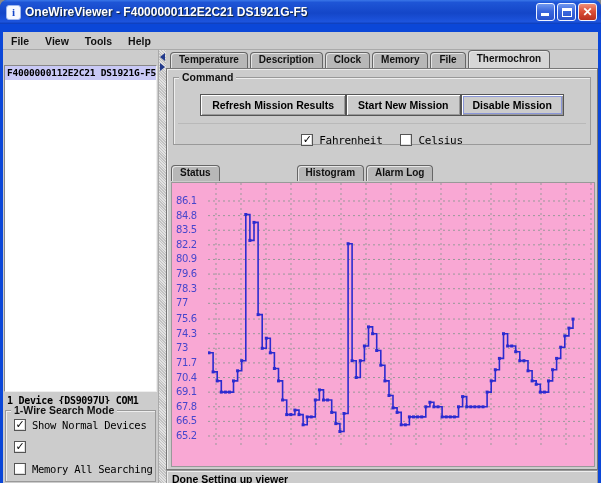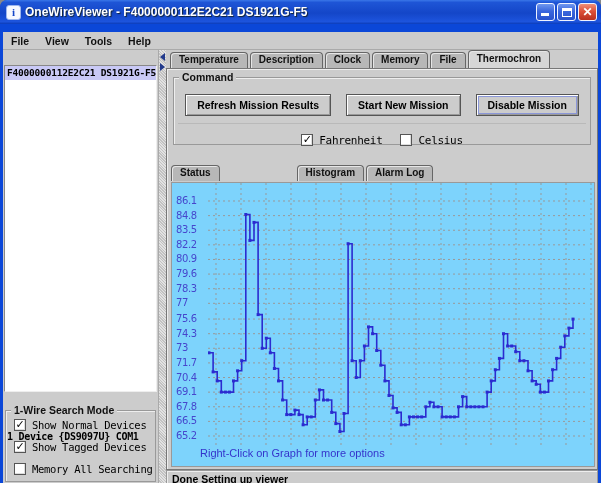--- a/index.html
+++ b/index.html
@@ -33,21 +33,21 @@
   
   .leftpanel { position:absolute; left:0; top:18px; width:155px; height:437px; background:#ccc; }
   .devheader { position:absolute; left:0; top:0; width:155px; height:15px; text-align:center;
     font:bold 11.5px "DejaVu Sans Mono",monospace; color:#000; padding-top:1px; }
   .devlist { position:absolute; left:1px; top:15px; width:153px; height:327px; background:#fff;
     border:1px solid #888; border-right-color:#eee; border-bottom-color:#eee; }
   .devrow { height:14px; font:9.5px "DejaVu Sans Mono",monospace; letter-spacing:-0.2px; color:#000;
     padding:1px 0 0 2px; white-space:nowrap; }
   .devrow.selected { background:#c9c9f6;font-weight:bold; }
   .devstatus { position:absolute; left:4px; top:345px; width:150px;
-    font:bold 10px "DejaVu Sans Mono",monospace; letter-spacing:-0.3px; color:#000;margin-top:36px; }
+    font:bold 10px "DejaVu Sans Mono",monospace; letter-spacing:-0.3px; color:#000; }
   .searchbox { position:absolute; left:2px; top:360px; width:151px; height:72px;
     border:1px solid #999; box-shadow:inset 1px 1px 0 #eee; }
   .boxtitle { position:absolute; top:-7px; left:5px; background:#ccc; padding:0 3px;
     font:bold 10.5px "Liberation Sans",sans-serif; color:#111; white-space:nowrap; }
   .cbrow { position:absolute; left:8px; display:flex; align-items:center; gap:6px; }
   .cb { width:12px; height:12px; background:#fff; border:1px solid #555;
     box-shadow:inset -1px -1px 0 #ddd; font:bold 11px "DejaVu Sans",sans-serif; color:#000;
     line-height:10px; text-align:center; flex:0 0 12px; }
   .cblbl { font:10.5px "DejaVu Sans Mono",monospace; letter-spacing:-0.3px; color:#000; white-space:nowrap; }
 
@@ -65,32 +65,32 @@
   .tab { height:16px; padding:1px 8px 0; margin-right:2px; background:#b7b7b7;
     border:1px solid #666; border-bottom:none; border-radius:4px 4px 0 0;
     box-shadow:inset 1px 1px 0 #e6e6e6; font:bold 10px "Liberation Sans",sans-serif; color:#111; white-space:nowrap; }
   .tab.selected { height:18px; padding-top:2px; background:#d6d6d6;margin-top:24px; }
   .contentbox { position:absolute; left:0; top:18px; width:432px; height:402px;
     background:#ccc; border:1px solid #777; box-shadow:inset 1px 1px 0 #eee; }
 
   .commandbox { position:absolute; left:6px; top:8px; width:418px; height:68px;
     border:1px solid #999; box-shadow:inset 1px 1px 0 #eee; }
   .btnpanel { position:absolute; left:4px; top:8px; width:408px; height:38px;
-    border-bottom:1px solid #b9b9b9; display:flex; align-items:center; justify-content:center; gap:15px; }
+    border-bottom:1px solid #b9b9b9; display:flex; align-items:center; justify-content:center; gap:0; }
   .btn { height:22px; padding:0 11px; background:#ccc; border:1px solid #555;
     box-shadow:inset 1px 1px 0 #fff, inset -1px -1px 0 #999;
     font:bold 10.5px "Liberation Sans",sans-serif; color:#000; display:flex; align-items:center; white-space:nowrap; }
   .btn.focused { outline:1px solid #8a96d8; outline-offset:-3px; }
   .unitpanel { position:absolute; left:4px; top:46px; width:408px; height:32px;
     display:flex; align-items:center; justify-content:center; gap:18px; }
   .unitrow { display:flex; align-items:center; gap:6px; }
   .unitlbl { font:11px "DejaVu Sans Mono",monospace; letter-spacing:-0.3px; color:#000; }
 
   .subtabrow { position:absolute; left:4px; top:96px; width:424px; height:17px; display:flex; }
-  .chartarea { position:absolute; left:4px; top:113px; width:424px; height:285px; background:#7dd3fc;
+  .chartarea { position:absolute; left:4px; top:113px; width:424px; height:285px; background:#f9a8d4;
     border:1px solid #999; }
   .ylab { position:absolute; left:4px; width:30px; font:10px "DejaVu Sans",sans-serif;
     color:#4646cc; letter-spacing:-0.4px; }
   #plot { position:absolute; left:36px; top:0; }
   .hint { position:absolute; left:28px; bottom:7px; font:11px "Liberation Sans",sans-serif; color:#3434cc; }
 
   .statusbar { position:absolute; left:0; top:420px; width:432px; height:17px; background:#ccc;
     border:1px solid #999; border-bottom:none; box-shadow:inset 1px 1px 0 #eee;
     font:bold 10.5px "Liberation Sans",sans-serif; color:#000; padding:2px 0 0 5px; }
 </style>
@@ -130,21 +130,20 @@
         </div>
       <div class="devstatus">1 Device  {DS9097U} COM1</div>
       <div class="searchbox">
         <span class="boxtitle">1-Wire Search Mode</span>
         <span id="searchopts"></span>
       <div class="cbrow" style="top: 8px;">
             <div class="cb">✓</div>
             <div class="cblbl">Show Normal Devices</div>
           </div><div class="cbrow" style="top: 30px;">
             <div class="cb">✓</div>
-            <div class="cblbl">Show Tagged Devices</div>
           </div><div class="cbrow" style="top: 52px;">
             <div class="cb"></div>
             <div class="cblbl">Memory All Searching</div>
           </div></div>
     </div>
 
     <div class="splitter">
       <span class="spl-left"></span>
       <span class="spl-right"></span>
     </div>
@@ -304,20 +303,19 @@
               <rect x="330.8" y="207.6" width="3" height="3" fill="#2b2bd0"></rect>
               <rect x="334.9" y="207.6" width="3" height="3" fill="#2b2bd0"></rect>
               <rect x="339.0" y="196.4" width="3" height="3" fill="#2b2bd0"></rect>
               <rect x="343.1" y="185.2" width="3" height="3" fill="#2b2bd0"></rect>
               <rect x="347.1" y="173.9" width="3" height="3" fill="#2b2bd0"></rect>
               <rect x="351.2" y="162.7" width="3" height="3" fill="#2b2bd0"></rect>
               <rect x="355.3" y="151.4" width="3" height="3" fill="#2b2bd0"></rect>
               <rect x="359.4" y="143.6" width="3" height="3" fill="#2b2bd0"></rect>
               <rect x="363.5" y="134.6" width="3" height="3" fill="#2b2bd0"></rect>
             </svg>
-          <div class="hint">Right-Click on Graph for more options</div>
         </div>
       </div>
       <div class="statusbar">Done Setting up viewer</div>
     </div>
 
   </div>
 </div>
 
 </body></html>

